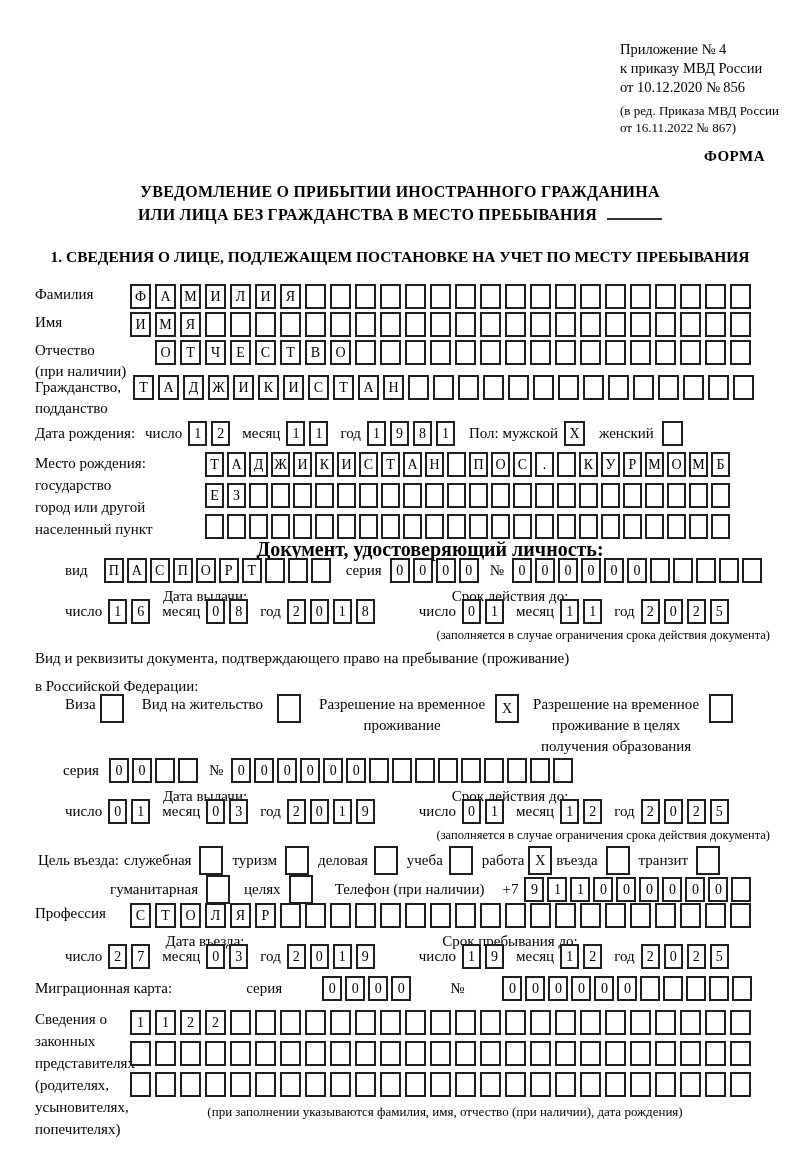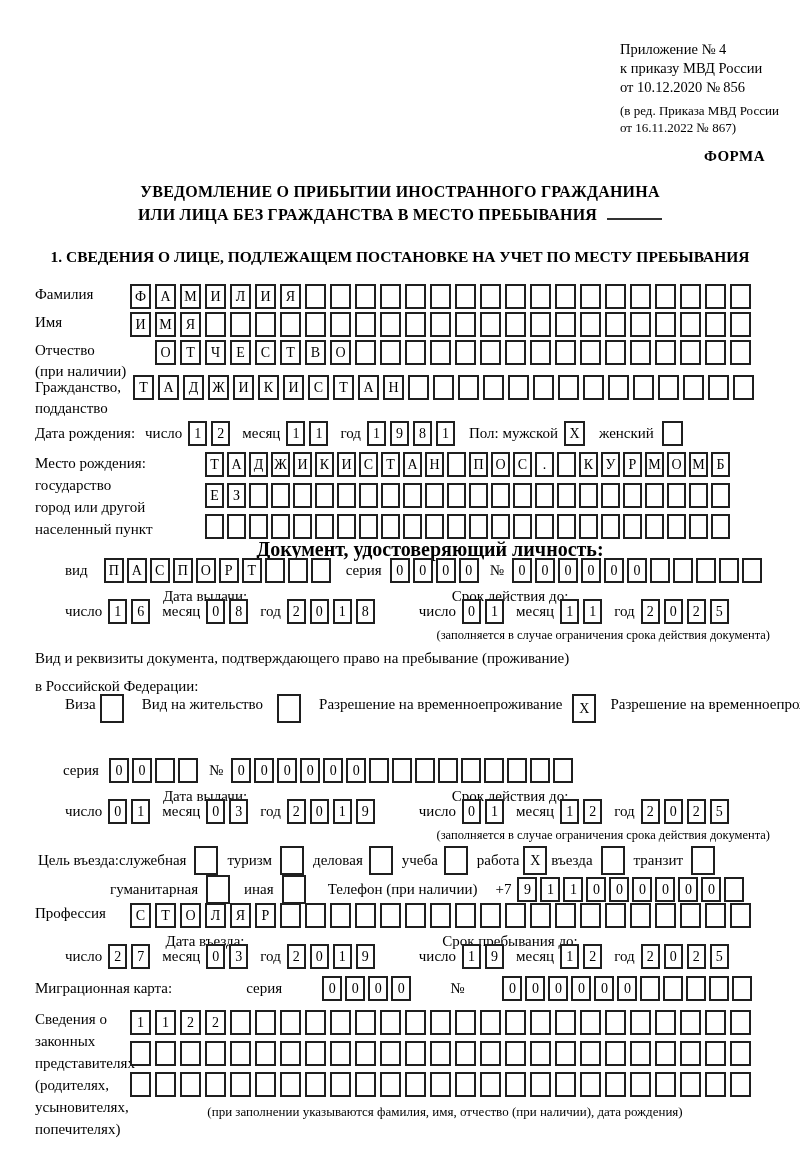--- a/index.html
+++ b/index.html
@@ -3,21 +3,21 @@
 <meta charset="utf-8">
 <style>
   html,body{margin:0;padding:0;background:#fff;}
   .page{position:relative;width:800px;height:1163px;background:#ffffff;
         font-family:"Liberation Serif","DejaVu Serif",serif;color:#000;overflow:hidden;}
   .abs{position:absolute;}
   .lbl{font-size:15px;line-height:21px;white-space:nowrap;}
   .ctr{text-align:center;}
   .row{display:flex;align-items:flex-start;}
   .vc{align-items:center;}
-  .col{display:flex;flex-direction:row;}
+  .col{display:flex;flex-direction:column;}
   .boxrow{display:inline-flex;align-items:flex-start;flex:none;}
   .cb{display:inline-flex;align-items:center;justify-content:center;box-sizing:content-box;
       width:17px;height:21px;border:2px solid #1f1f1f;margin-right:4px;
       font-size:14px;line-height:1;background:#fff;flex:none;}
   .med .cb{width:16px;margin-right:3px;}
   .sm  .cb{width:15px;margin-right:3px;}
   .dates .cb{width:15px;margin-right:4px;}
   .chk .cb{width:20px;height:25px;margin-right:0;}
   .annex{font-size:14.5px;line-height:19px;}
   .annex-small{font-size:13px;line-height:17px;margin-top:5px;}
@@ -479,21 +479,21 @@
           <span class="cb">2</span>
           <span class="cb">5</span>
         </span>
     </span>
   </div>
 
   <div class="abs note" style="top:827px;right:30px;">(заполняется в случае ограничения срока действия документа)</div>
 
   <div class="abs row vc" style="top:846px;left:38px;">
     <span class="lbl">Цель въезда:</span>
-    <span class="lbl" style="">служебная</span>
+    <span class="lbl" style="margin-left:5px;">служебная</span>
     <span class="boxrow chk" style="margin-left:8px;">
         <span class="cb"></span>
       </span>
     <span class="lbl" style="margin-left:9px;">туризм</span>
     <span class="boxrow chk" style="margin-left:8px;">
         <span class="cb"></span>
       </span>
     <span class="lbl" style="margin-left:9px;">деловая</span>
     <span class="boxrow chk" style="margin-left:6px;">
         <span class="cb"></span>
@@ -514,21 +514,21 @@
     <span class="boxrow chk" style="margin-left:8px;">
         <span class="cb"></span>
       </span>
   </div>
 
   <div class="abs row vc" style="top:875px;left:110px;">
     <span class="lbl">гуманитарная</span>
     <span class="boxrow chk" style="margin-left:8px;">
         <span class="cb"></span>
       </span>
-    <span class="lbl" style="margin-left:14px;">иная</span>
+    <span class="lbl" style="margin-left:14px;">целях</span>
     <span class="boxrow chk" style="margin-left:8px;">
         <span class="cb"></span>
       </span>
     <span class="lbl" style="margin-left:22px;">Телефон (при наличии)</span>
     <span class="lbl" style="margin-left:18px;">+7</span>
     <span class="boxrow med" style="margin-left:6px;">
         <span class="cb">9</span>
         <span class="cb">1</span>
         <span class="cb">1</span>
         <span class="cb">0</span>

